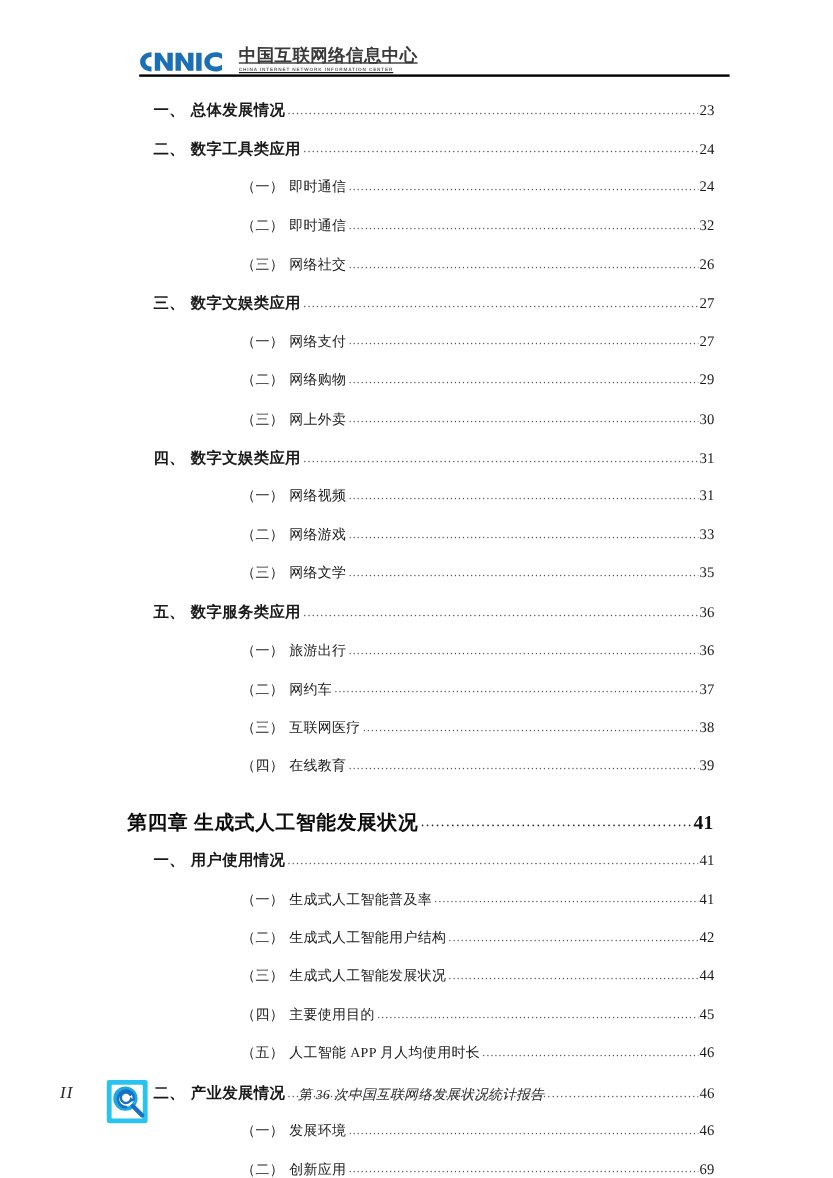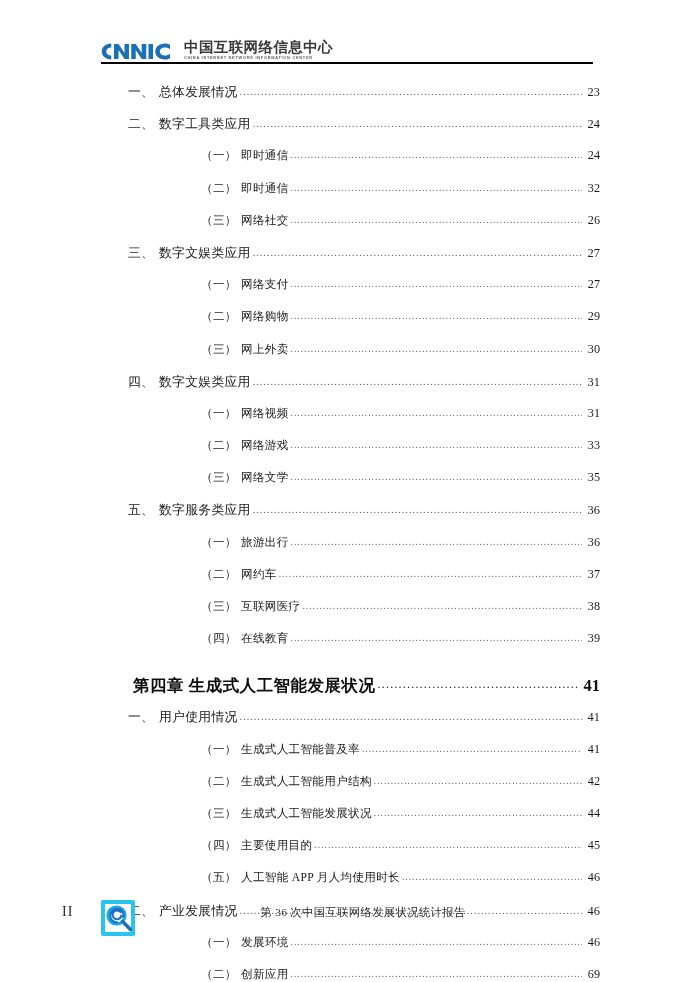--- a/index.html
+++ b/index.html
@@ -18,24 +18,25 @@
 
   .page {
     position: absolute;
     inset: 0;
     background: #ffffff;
   }
 
   
   .header {
     position: absolute;
-    left: 101px;
+    left: 116px;
     top: 33px;
     width: 492px;
     height: 34px;
+    text-decoration: underline;
   }
   .logo-row {
     display: flex;
     align-items: flex-end;
     gap: 9px;
     height: 28px;
   }
   .cnnic-mark {
     display: block;
   }
@@ -98,31 +99,31 @@
     font-size: 10px;
     letter-spacing: 1.05px;
     color: #555;
     position: relative;
     bottom: 1px;
   }
   .toc-row .pageno {
     flex: 0 0 auto;
     font-family: "Liberation Serif", "DejaVu Serif", serif;
     font-size: 12.4px;
-    text-align: right;
+    text-align: left;
     min-width: 17px;
   }
 
   
   .lvl1 {
     padding-left: 128px;
   }
   .lvl1 .label {
     font-size: 12.8px;
-    font-weight: 400;
+    font-weight: 700;
     color: #1a1a1a;
     letter-spacing: 0.3px;
   }
   .lvl1 .label .num {
     display: inline-block;
     min-width: 31px;
   }
   .lvl1 .pageno {
     font-weight: 400;
   }
@@ -154,42 +155,42 @@
   .chapter {
     padding-left: 106px;
     height: 46px;
     align-items: center;
   }
   .chapter .label {
     font-size: 16.4px;
     font-weight: 700;
     letter-spacing: 0.6px;
     color: #0d0d0d;
-    margin-left: 27px;
   }
   .chapter .leader {
     font-size: 12px;
     letter-spacing: 1.2px;
     color: #222;
     bottom: 2px;
   }
   .chapter .pageno {
     font-size: 16.4px;
     font-weight: 700;
     color: #0d0d0d;
     min-width: 22px;
   }
 
   
   .footer {
     position: absolute;
-    left: 16px;
+    left: 4px;
     top: 898px;
     width: 580px;
     height: 48px;
+    font-style: italic;
   }
   .folio {
     position: absolute;
     left: 46px;
     top: 6px;
     font-family: "Liberation Serif", "DejaVu Serif", serif;
     font-size: 14px;
     color: #2a2a2a;
     letter-spacing: 1px;
   }

